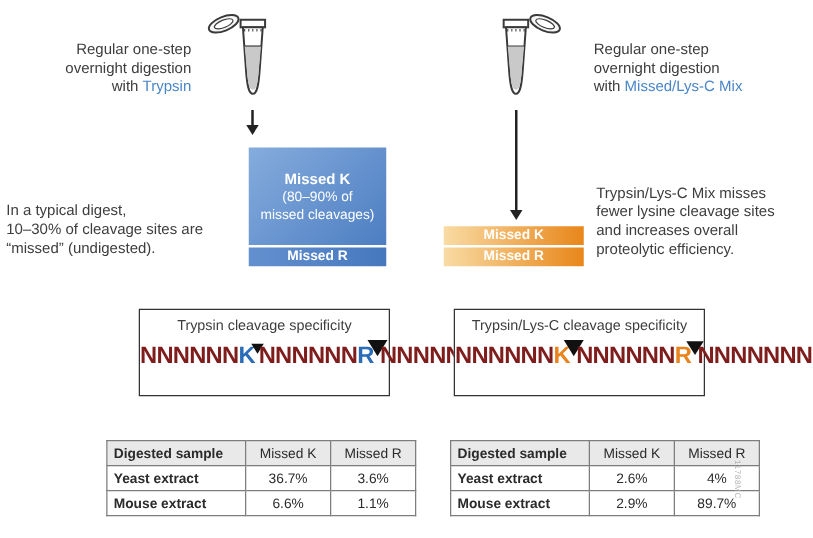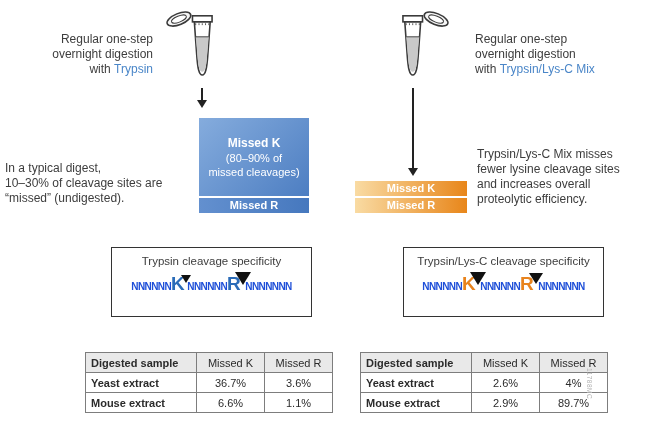--- a/index.html
+++ b/index.html
@@ -35,21 +35,21 @@
   
   .obar { position:absolute; left:355px; width:112px; height:15px;
     background:linear-gradient(to right,#f9dba3 0%,#e8861a 100%);
     color:#fff; font-weight:bold; font-size:11px; line-height:15px; text-align:center; }
 
   
   .spec { position:absolute; top:247px; width:201px; height:70px;
     border:1.5px solid #333; background:#fff; box-sizing:border-box; text-align:center; }
   .spec-title { margin-top:7px; font-size:11.5px; color:#3d3d3d; }
   .seq { margin-top:5px; white-space:nowrap; line-height:24px; }
-  .seq .n  { font-weight:bold; font-size:10px; letter-spacing:-0.6px; color:#1d4ed8; }
+  .seq .n  { font-weight:bold; font-size:19px; letter-spacing:-0.6px; color:#7f1d1d; }
   .seq .kr { font-weight:bold; font-size:19px; letter-spacing:-0.5px; }
   .spec.kr-blue .kr   { color:#2b6cb8; }
   .spec.kr-orange .kr { color:#e8831d; }
   .tri { display:inline-block; width:0; height:0; }
   .tri-s { border-left:5px solid transparent; border-right:5px solid transparent;
            border-top:8px solid #111; vertical-align:7px; margin:0 -4px 0 -3px; }
   .tri-m { border-left:7px solid transparent; border-right:7px solid transparent;
            border-top:11px solid #111; vertical-align:6px; margin:0 -5px 0 -4px; }
   .tri-l { border-left:8px solid transparent; border-right:8px solid transparent;
            border-top:13px solid #111; vertical-align:5px; margin:0 -6px 0 -5px; }
@@ -123,42 +123,42 @@
         <path d="M34,30 h14 l-1.8,20 c-0.9,12 -2,17.5 -5.2,17.5 c-3.2,0 -4.3,-5.5 -5.2,-17.5 z" fill="#c9c9c9"></path>
         <path d="M34,30 h14" stroke="#3a3a3a" stroke-width="1" fill="none"></path>
         <path d="M34,15.5 v2 M37.5,15.5 v2 M41,15.5 v2 M44.5,15.5 v2 M48,15.5 v2" stroke="#3a3a3a" stroke-width="0.9"></path>
       </g>
     </svg>
   </div>
 
   <div class="abs txt" style="left:475px; top:32px; width:170px; text-align:left;">
     <div>Regular one-step</div>
     <div>overnight digestion</div>
-    <div><span>with</span>&nbsp;<span class="blue">Trypsin/Lys-C Mix</span></div>
+    <div><span>with</span>&nbsp;<span class="blue">Missed/Lys-C Mix</span></div>
   </div>
 
   <div class="arrow-line" style="left:412px; top:88px; height:80px;"></div>
   <div class="arrow-head" style="left:408px; top:168px;"></div>
 
   <div class="obar" style="top:181px;">Missed K</div>
   <div class="obar" style="top:198px;">Missed R</div>
 
   <div class="abs txt" style="left:477px; top:147px; width:170px; text-align:left;">
     <div>Trypsin/Lys-C Mix misses</div>
     <div>fewer lysine cleavage sites</div>
     <div>and increases overall</div>
     <div>proteolytic efficiency.</div>
   </div>
 
   <div class="spec kr-blue" style="left:111px;">
     <div class="spec-title">Trypsin cleavage specificity</div>
     <div class="seq"><span class="n">NNNNNN</span><span class="kr">K</span><span class="tri tri-s"></span><span class="n">NNNNNN</span><span class="kr">R</span><span class="tri tri-l"></span><span class="n">NNNNNNN</span></div>
   </div>
 
-  <div class="spec kr-orange" style="left:363px;margin-left:40px;">
+  <div class="spec kr-orange" style="left:363px;">
     <div class="spec-title">Trypsin/Lys-C cleavage specificity</div>
     <div class="seq"><span class="n">NNNNNN</span><span class="kr">K</span><span class="tri tri-l"></span><span class="n">NNNNNN</span><span class="kr">R</span><span class="tri tri-m"></span><span class="n">NNNNNNN</span></div>
   </div>
 
   <table class="rtable" style="left:85px;">
     <tbody>
         <tr>
       <th class="c1">Digested sample</th>
       <th class="c2">Missed K</th>
       <th class="c3">Missed R</th>

